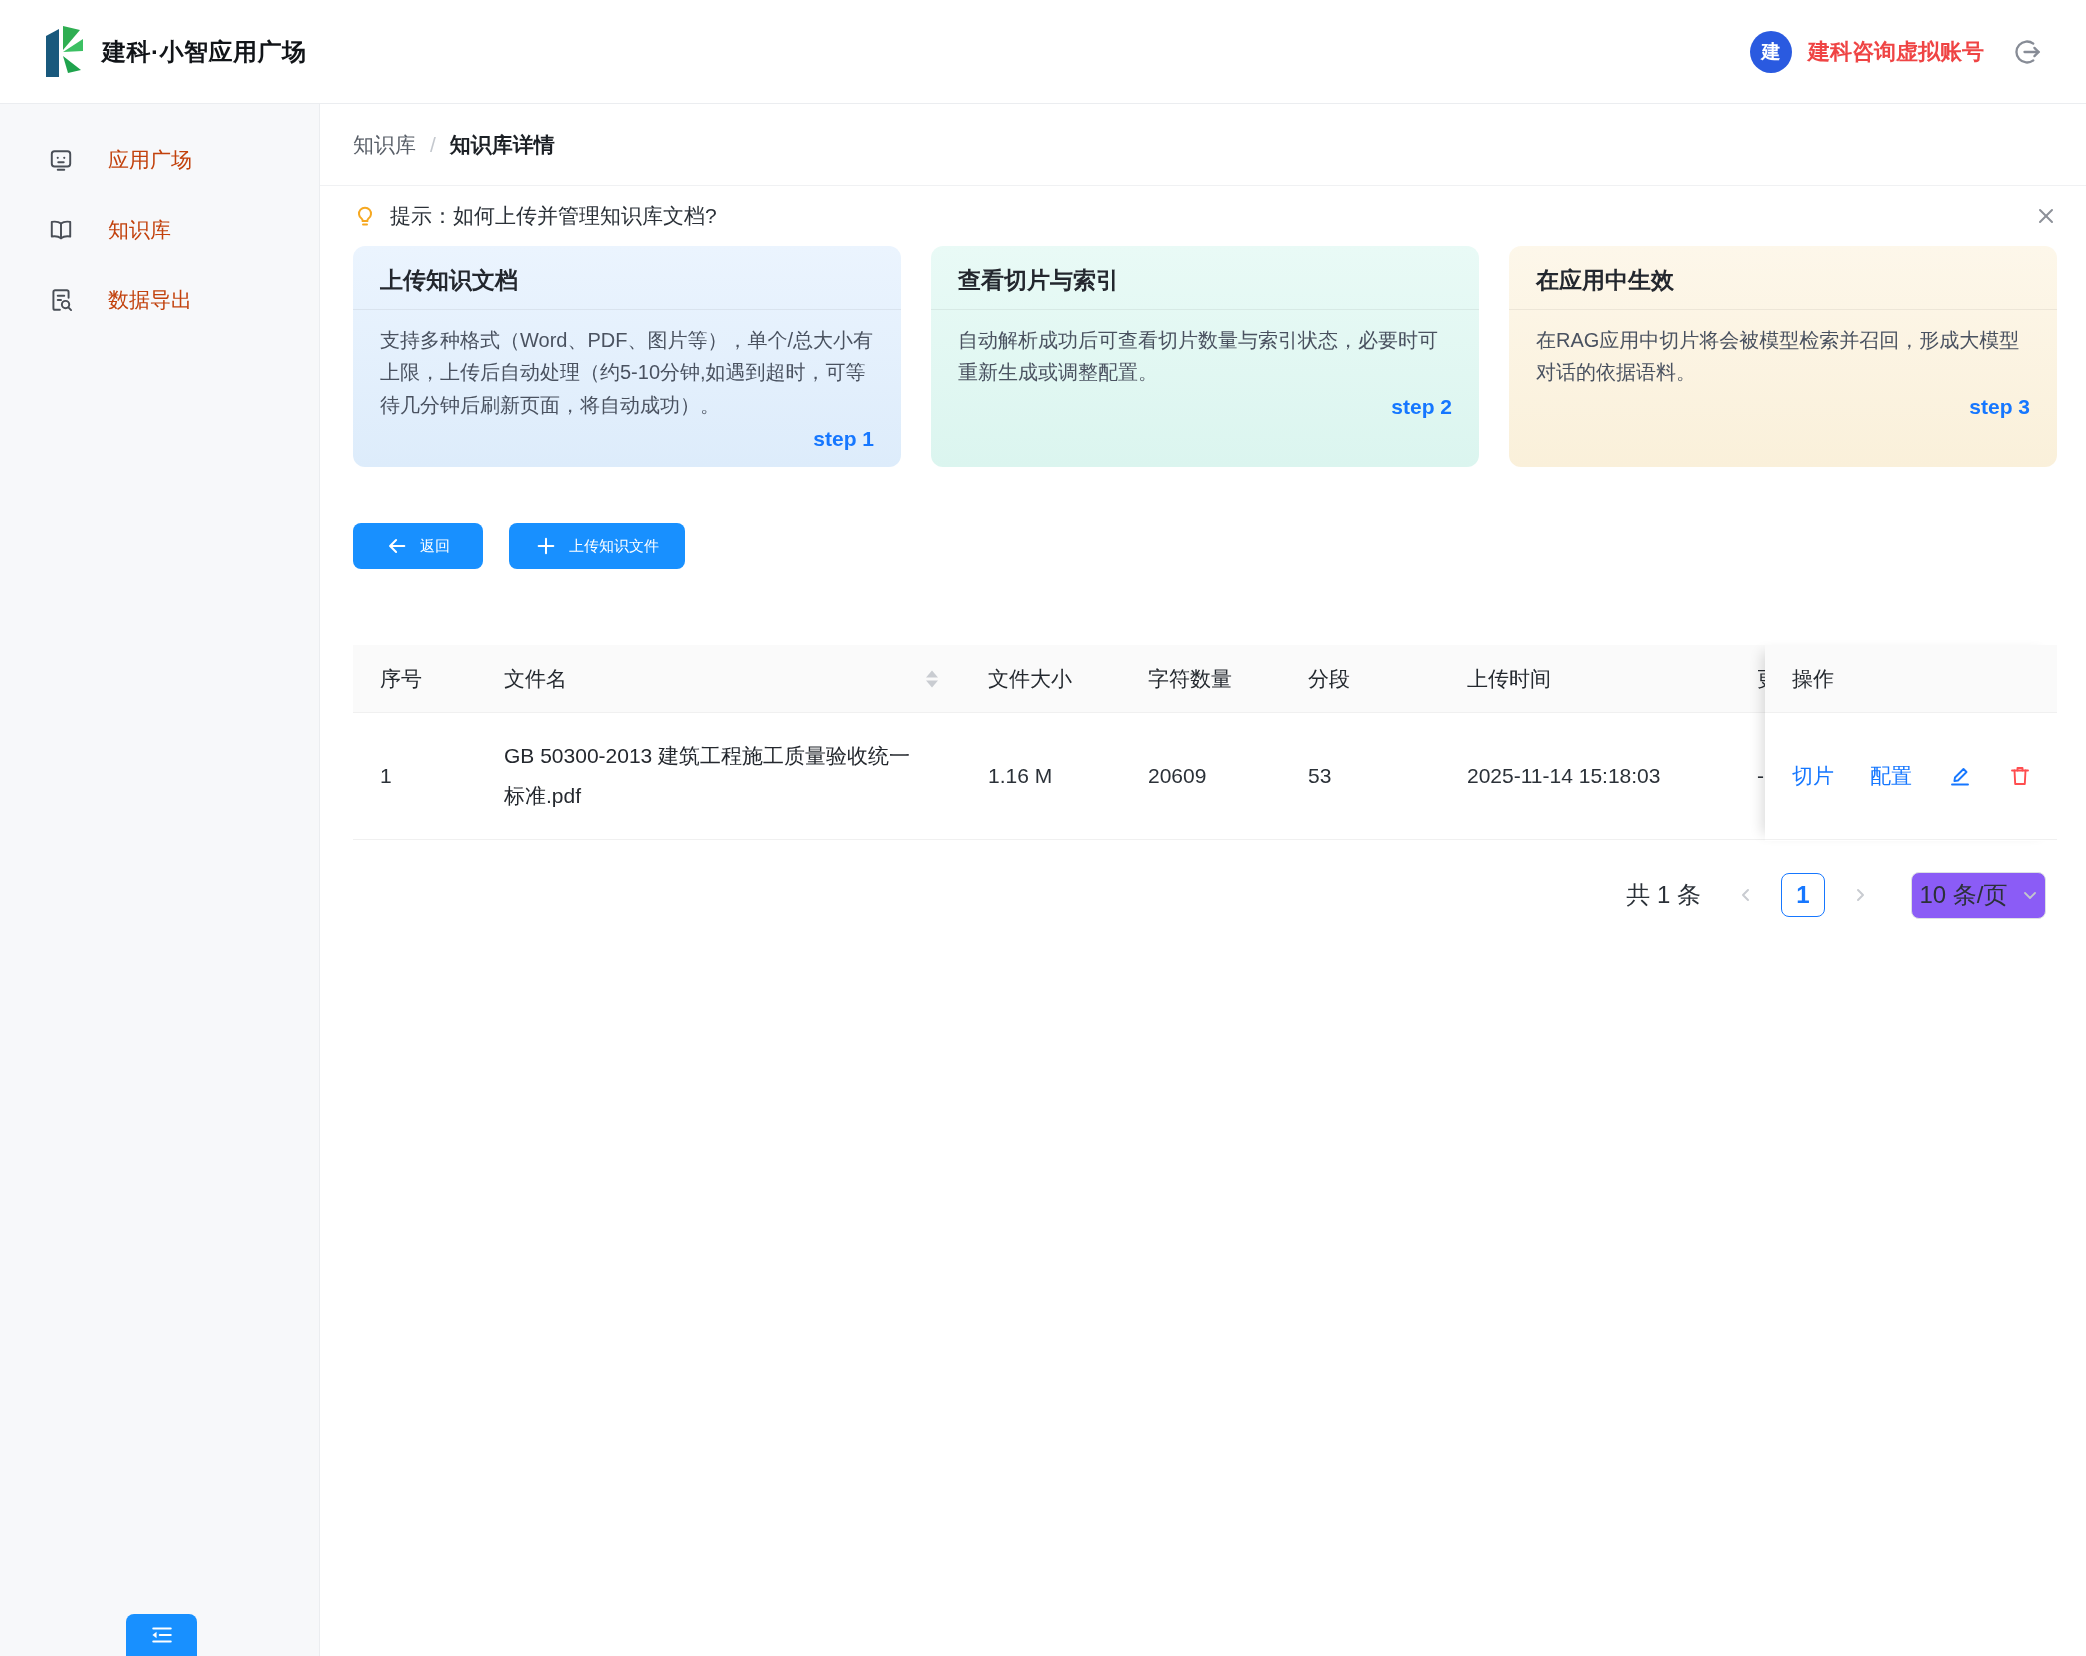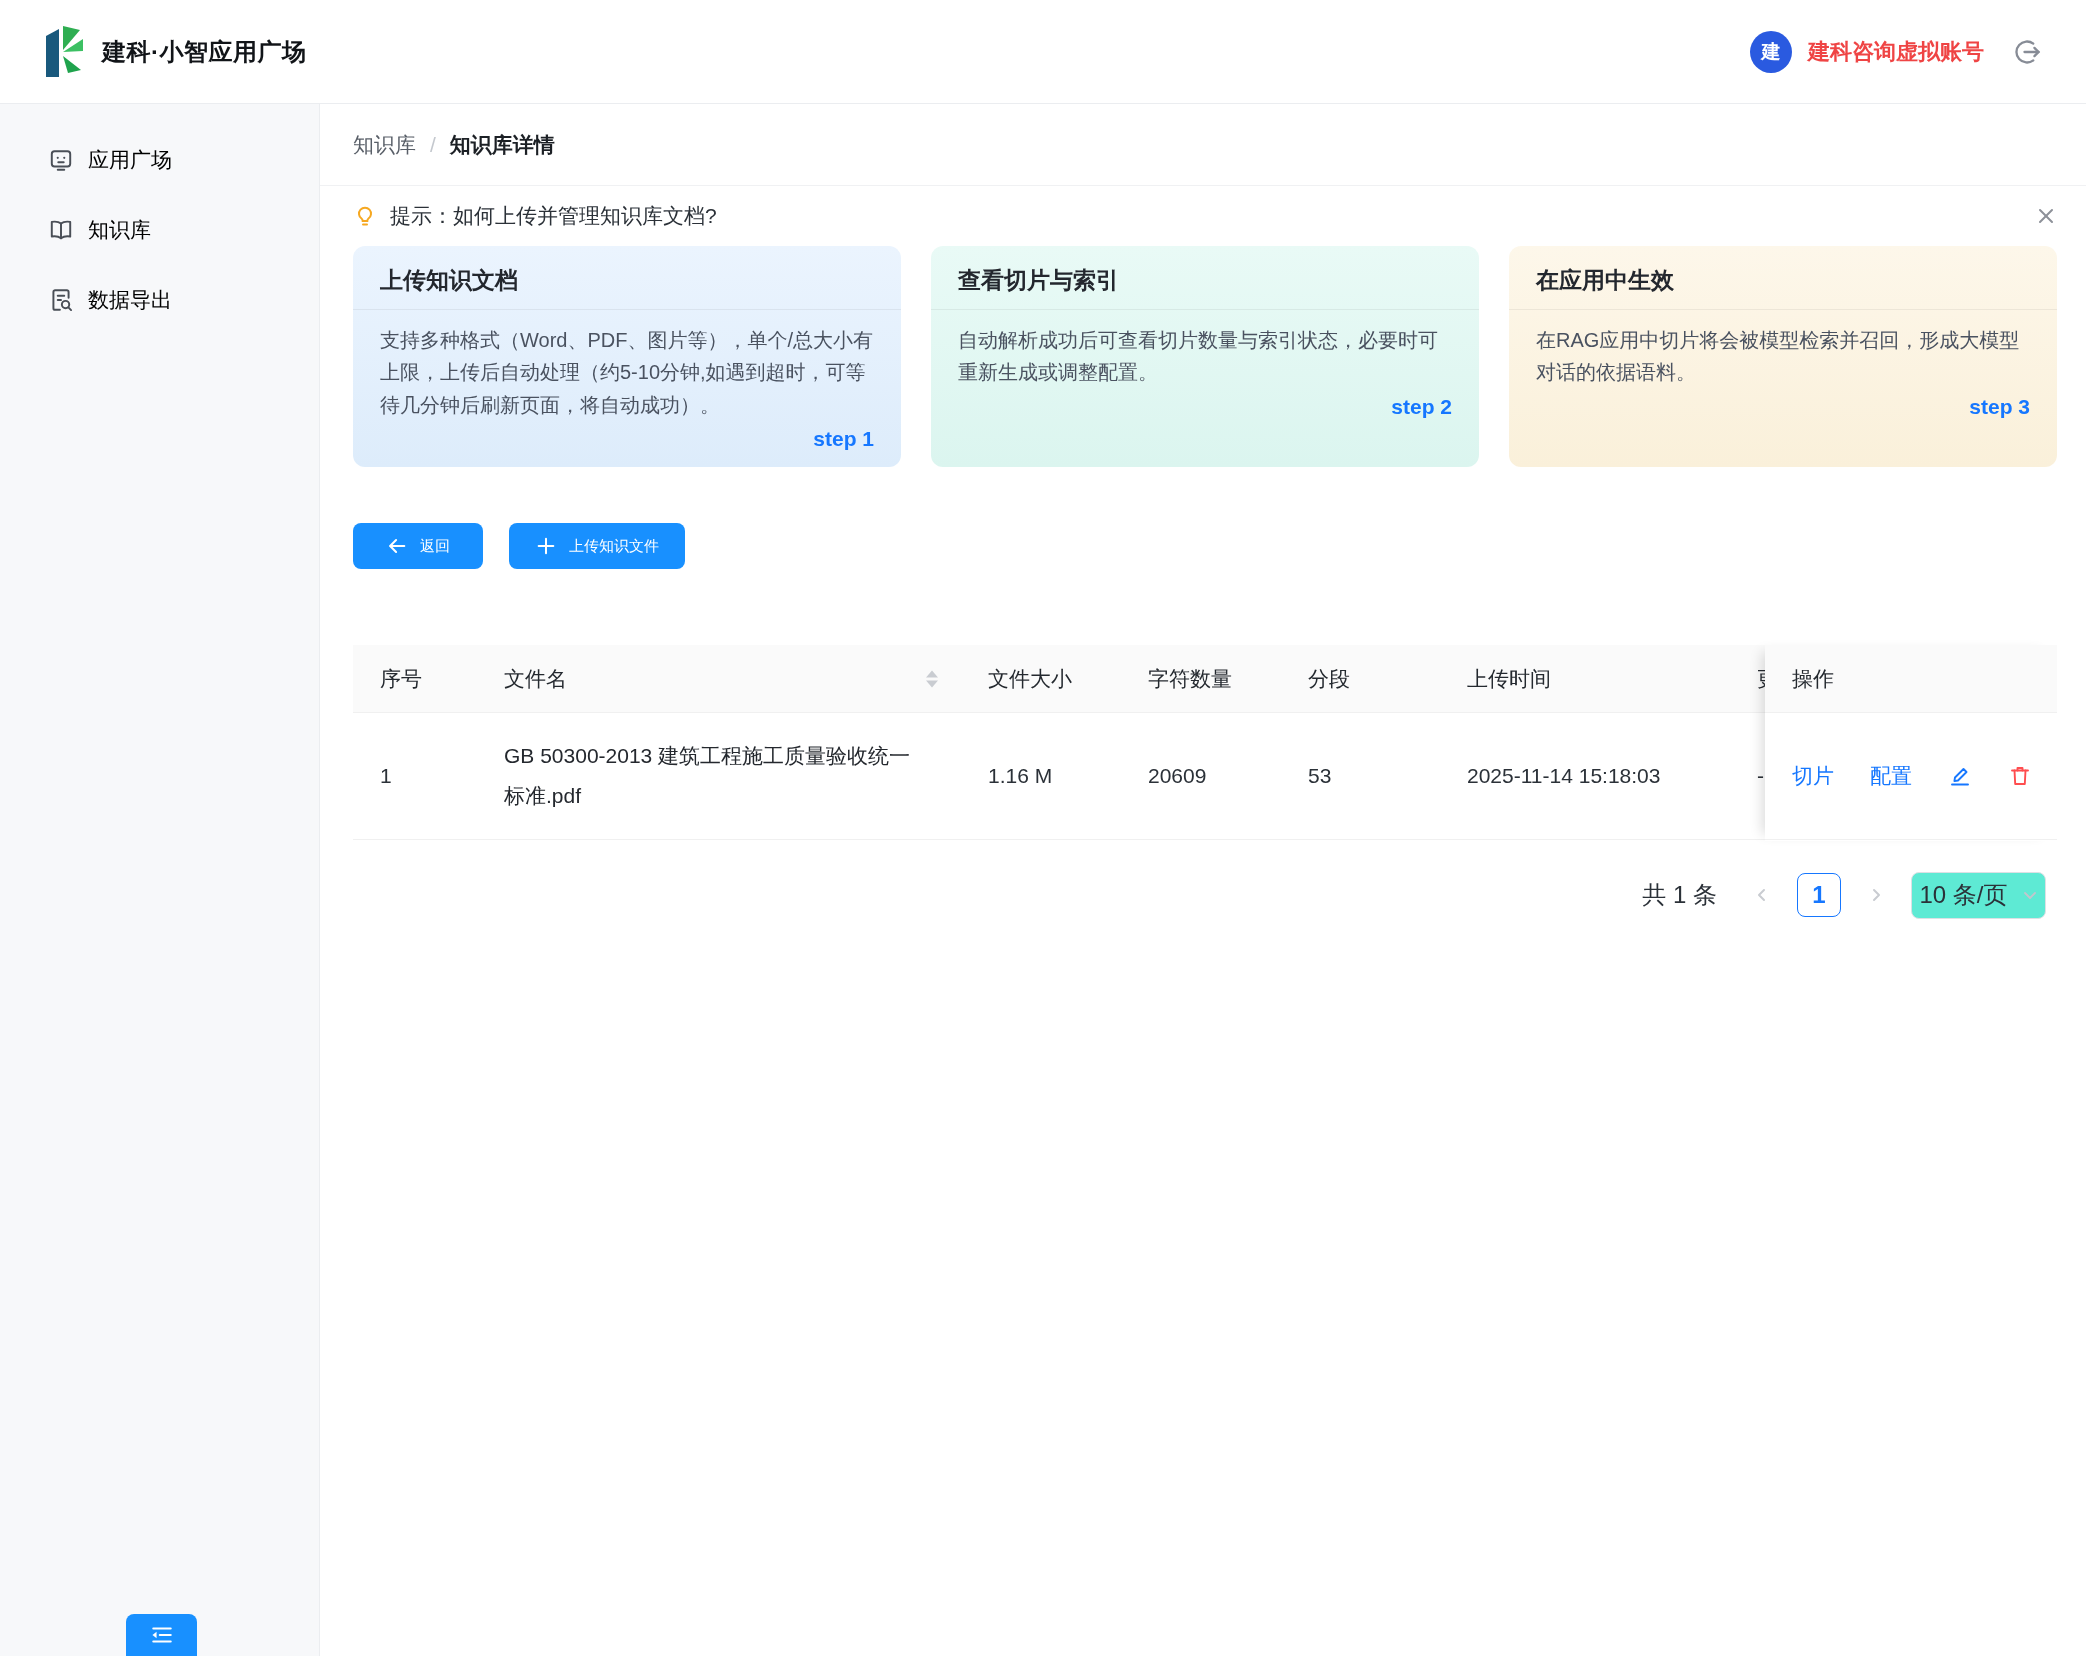--- a/index.html
+++ b/index.html
@@ -25,22 +25,22 @@
   }
   .account-name { color:#ef4444; font-size:22px; font-weight:700; }
   .logout-btn { margin-left:14px; cursor:pointer; }
 
   
   .sidebar {
     position:absolute; top:104px; left:0; bottom:0; width:320px;
     background:#f7f8fa; border-right:1px solid #ebedf0; z-index:20;
   }
   .side-item {
-    height:56px; margin-top:14px; display:flex; align-items:center; gap:14px;
-    padding-left:48px; font-size:21px; color:#000000; cursor:pointer;
+    height:56px; margin-top:14px; display:flex; align-items:center; gap:34px;
+    padding-left:48px; font-size:21px; color:#c2410c; cursor:pointer;
   }
   .side-item:first-child { margin-top:28px; }
   .collapse-btn {
     position:absolute; left:126px; bottom:0; width:71px; height:42px;
     background:#1890ff; border-radius:8px 8px 0 0; display:flex;
     align-items:center; justify-content:center; cursor:pointer;
   }
 
   
   .main { position:absolute; top:104px; left:320px; right:0; bottom:0; background:#fff; }
@@ -121,22 +121,22 @@
     position:absolute; top:766px; right:40px; height:50px;
     display:flex; align-items:center; gap:26px; font-size:24px; color:#2b3138;
   }
   .pg-total { margin-right:10px; }
   .pg-arrow { cursor:pointer; display:flex; align-items:center; }
   .pg-page {
     width:44px; height:44px; border:1px solid #1677ff; border-radius:8px; color:#1677ff;
     font-weight:700; display:flex; align-items:center; justify-content:center; cursor:pointer;
   }
   .pg-size {
-    width:135px; height:47px; border:1px solid #dde0e4; border-radius:8px; background:#5eead4;
-    display:flex; align-items:center; justify-content:center; gap:14px; cursor:pointer; color:#2b3138;
+    width:135px; height:47px; border:1px solid #dde0e4; border-radius:8px; background:#8b5cf6;
+    display:flex; align-items:center; justify-content:center; gap:14px; cursor:pointer; color:#2b3138;margin-left:16px;
   }
 </style>
 </head>
 <body>
 
 <header class="app-header">
   <div class="logo-wrap">
     <span>
       <svg width="40" height="54" viewBox="0 0 40 54">
         <polygon points="2,11 15,4 15,52 2,52" fill="#19597d"></polygon>

